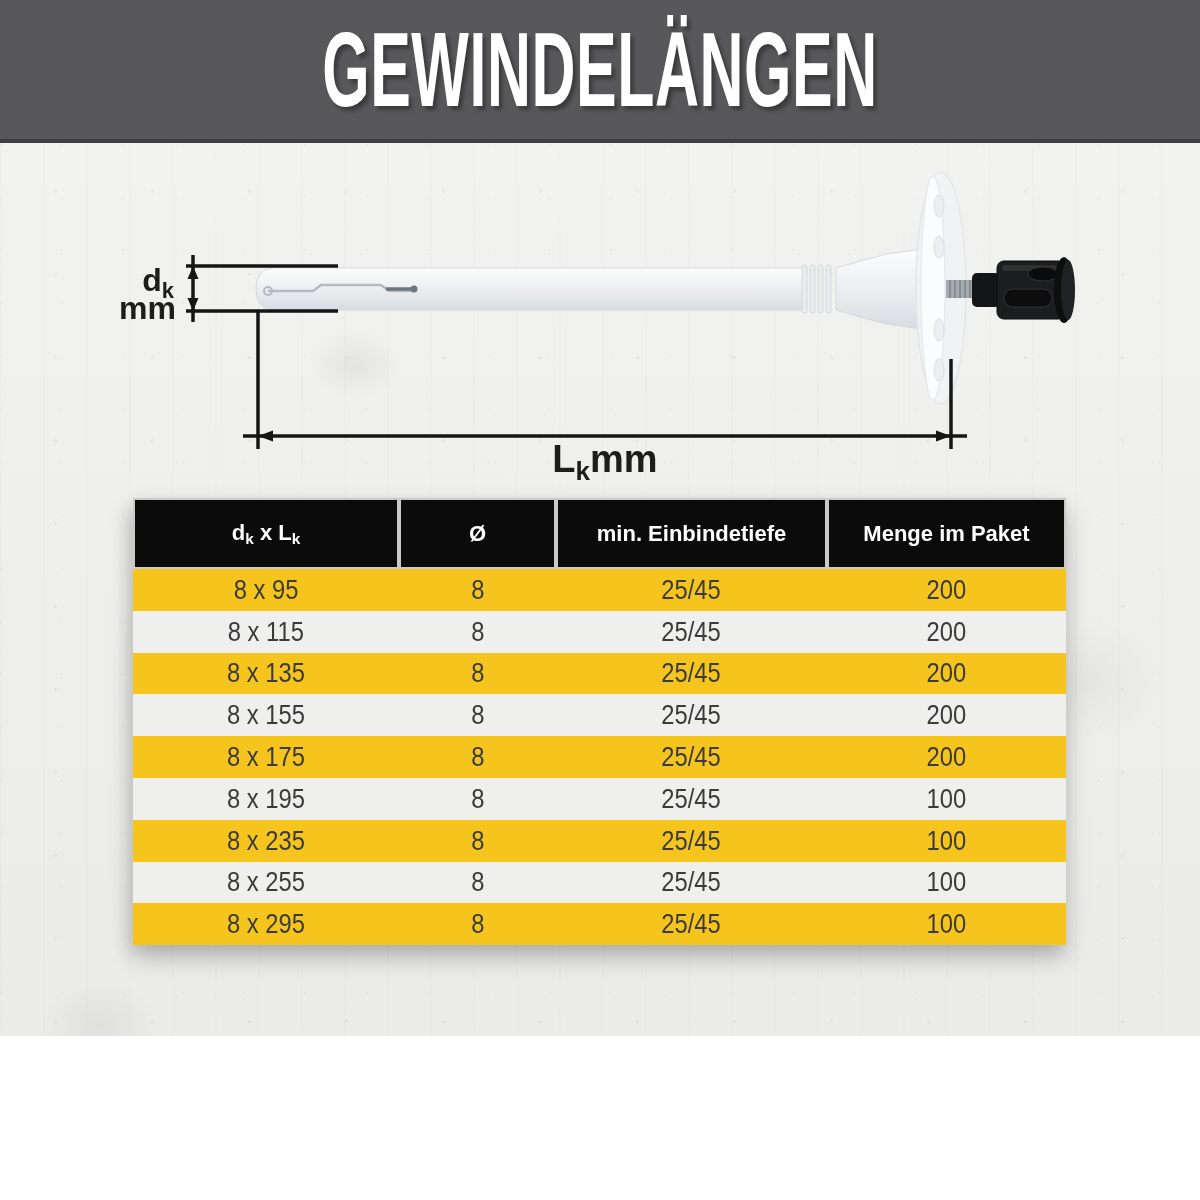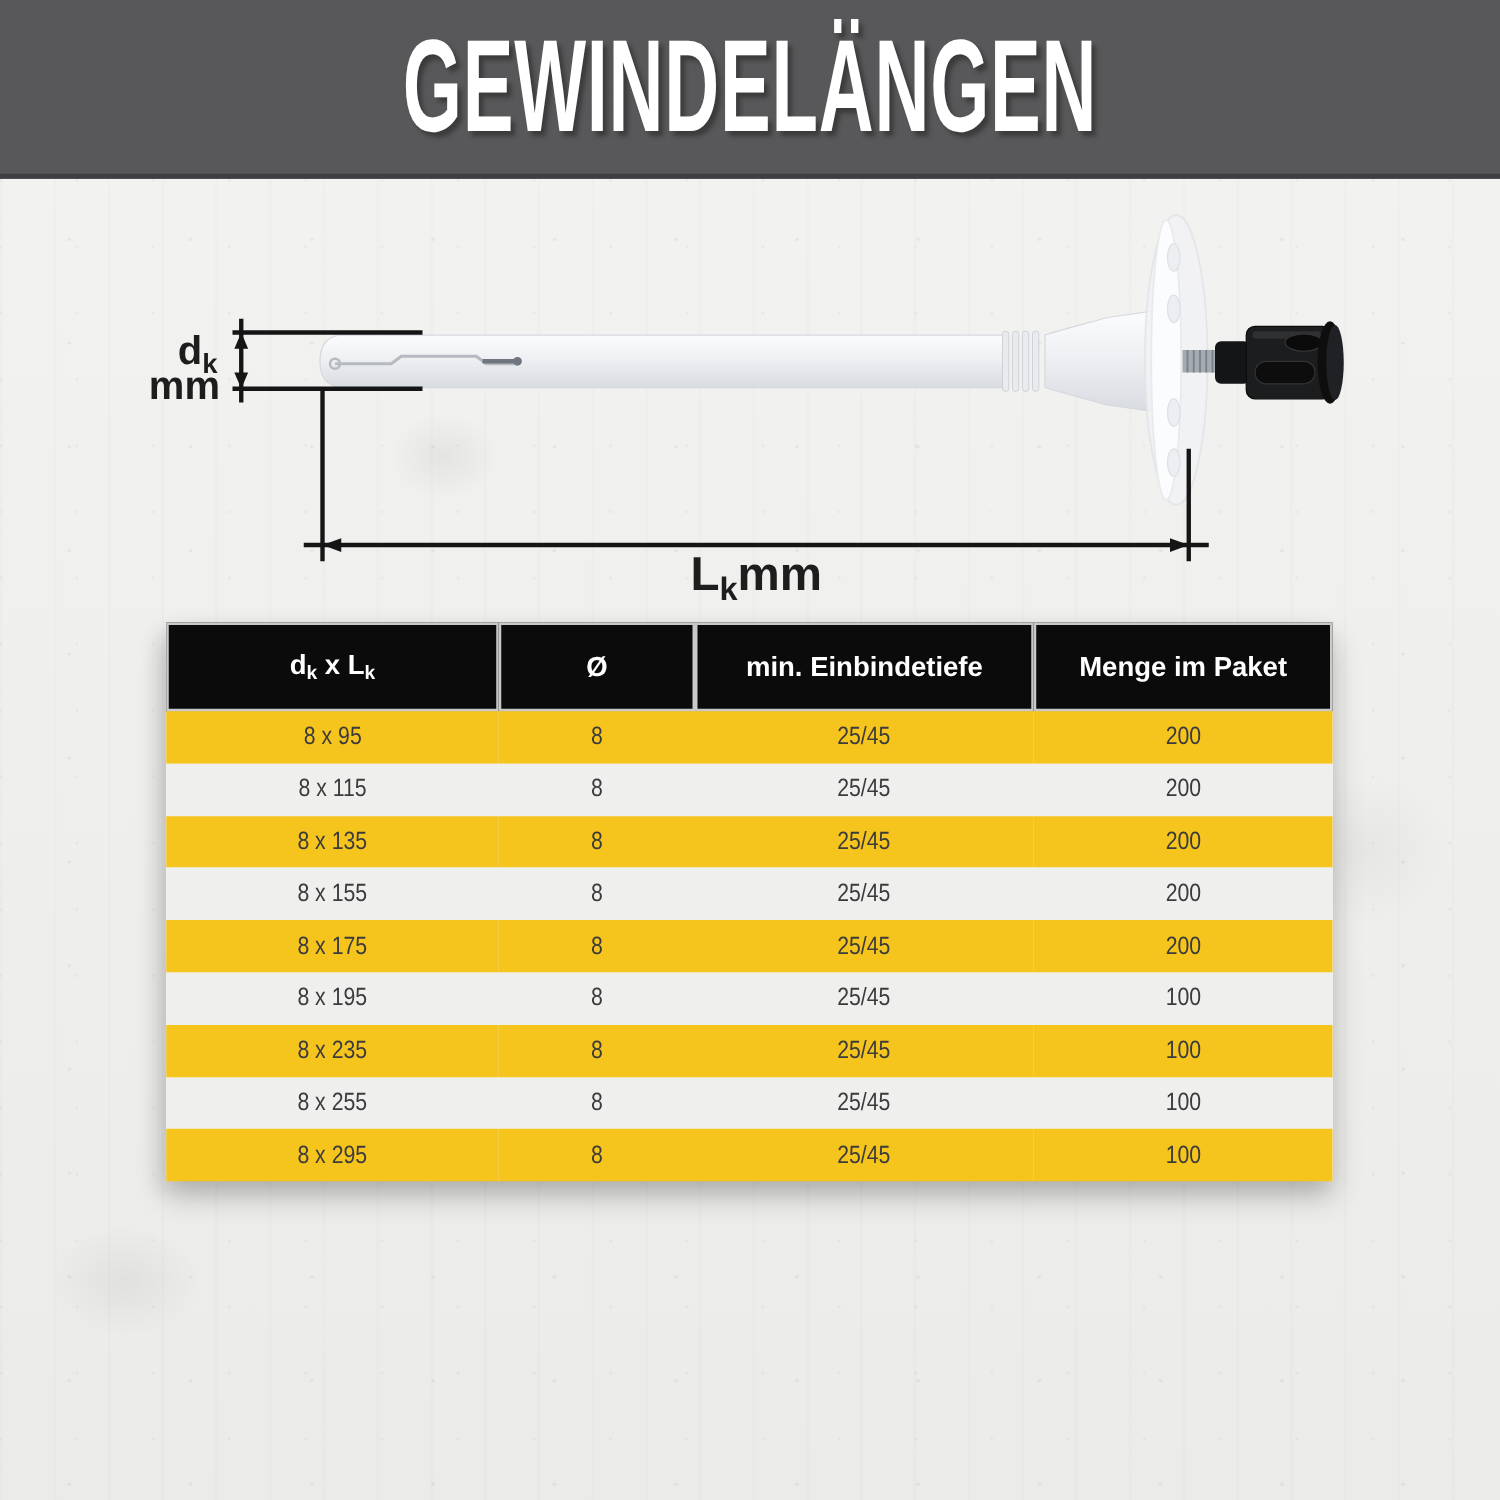--- a/index.html
+++ b/index.html
@@ -1,18 +1,18 @@
 <!DOCTYPE html>
 <html><head>
 <meta charset="utf-8">
 <style>
   html,body{margin:0;padding:0;}
   .page{
     position:relative;
-    width:1200px;height:1200px;
+    width:1200px;height:1036px;
     overflow:hidden;
     font-family:"Liberation Sans",sans-serif;
     background-color:#f0f0ee;
     background-image:
       radial-gradient(rgba(70,70,70,0.07) 1.2px, transparent 1.8px),
       radial-gradient(rgba(70,70,70,0.05) 1px, transparent 1.5px),
       linear-gradient(90deg, rgba(0,0,0,0.013) 2px, transparent 2px),
       linear-gradient(#f3f3f1,#ebebe9);
     background-size:97px 83px,61px 53px,43px 100%,100% 100%;
     background-position:7px 150px,31px 171px,0 0,0 0;
@@ -47,21 +47,21 @@
   table.spec{border-collapse:separate;border-spacing:0;width:933px;table-layout:fixed;}
   table.spec th{
     background:#0b0b0b;color:#ffffff;font-weight:700;font-size:22px;
     border:2px solid #c9c9c9;text-align:center;vertical-align:middle;padding:0;
   }
   tr.hdr-main th{height:67px;}
   tr.hdr-unit th{height:75px;}
   table.spec sub{font-size:0.7em;vertical-align:-0.25em;font-weight:700;}
   table.spec td{
     text-align:center;vertical-align:middle;padding:0;height:41.8px;
-    font-size:20px;color:#3b3b3d;border:none;
+    font-size:28px;color:#3b3b3d;border:none;
   }
   tbody tr:nth-child(odd) td{background:#f6c51d;}
   tbody tr:nth-child(even) td{background:#efefee;}
   .cell-text{display:inline-block;transform:scaleX(0.85);transform-origin:center;white-space:nowrap;}
 </style>
 </head>
 <body>
 
 <div class="page">
   <div class="blob blob1"></div>

